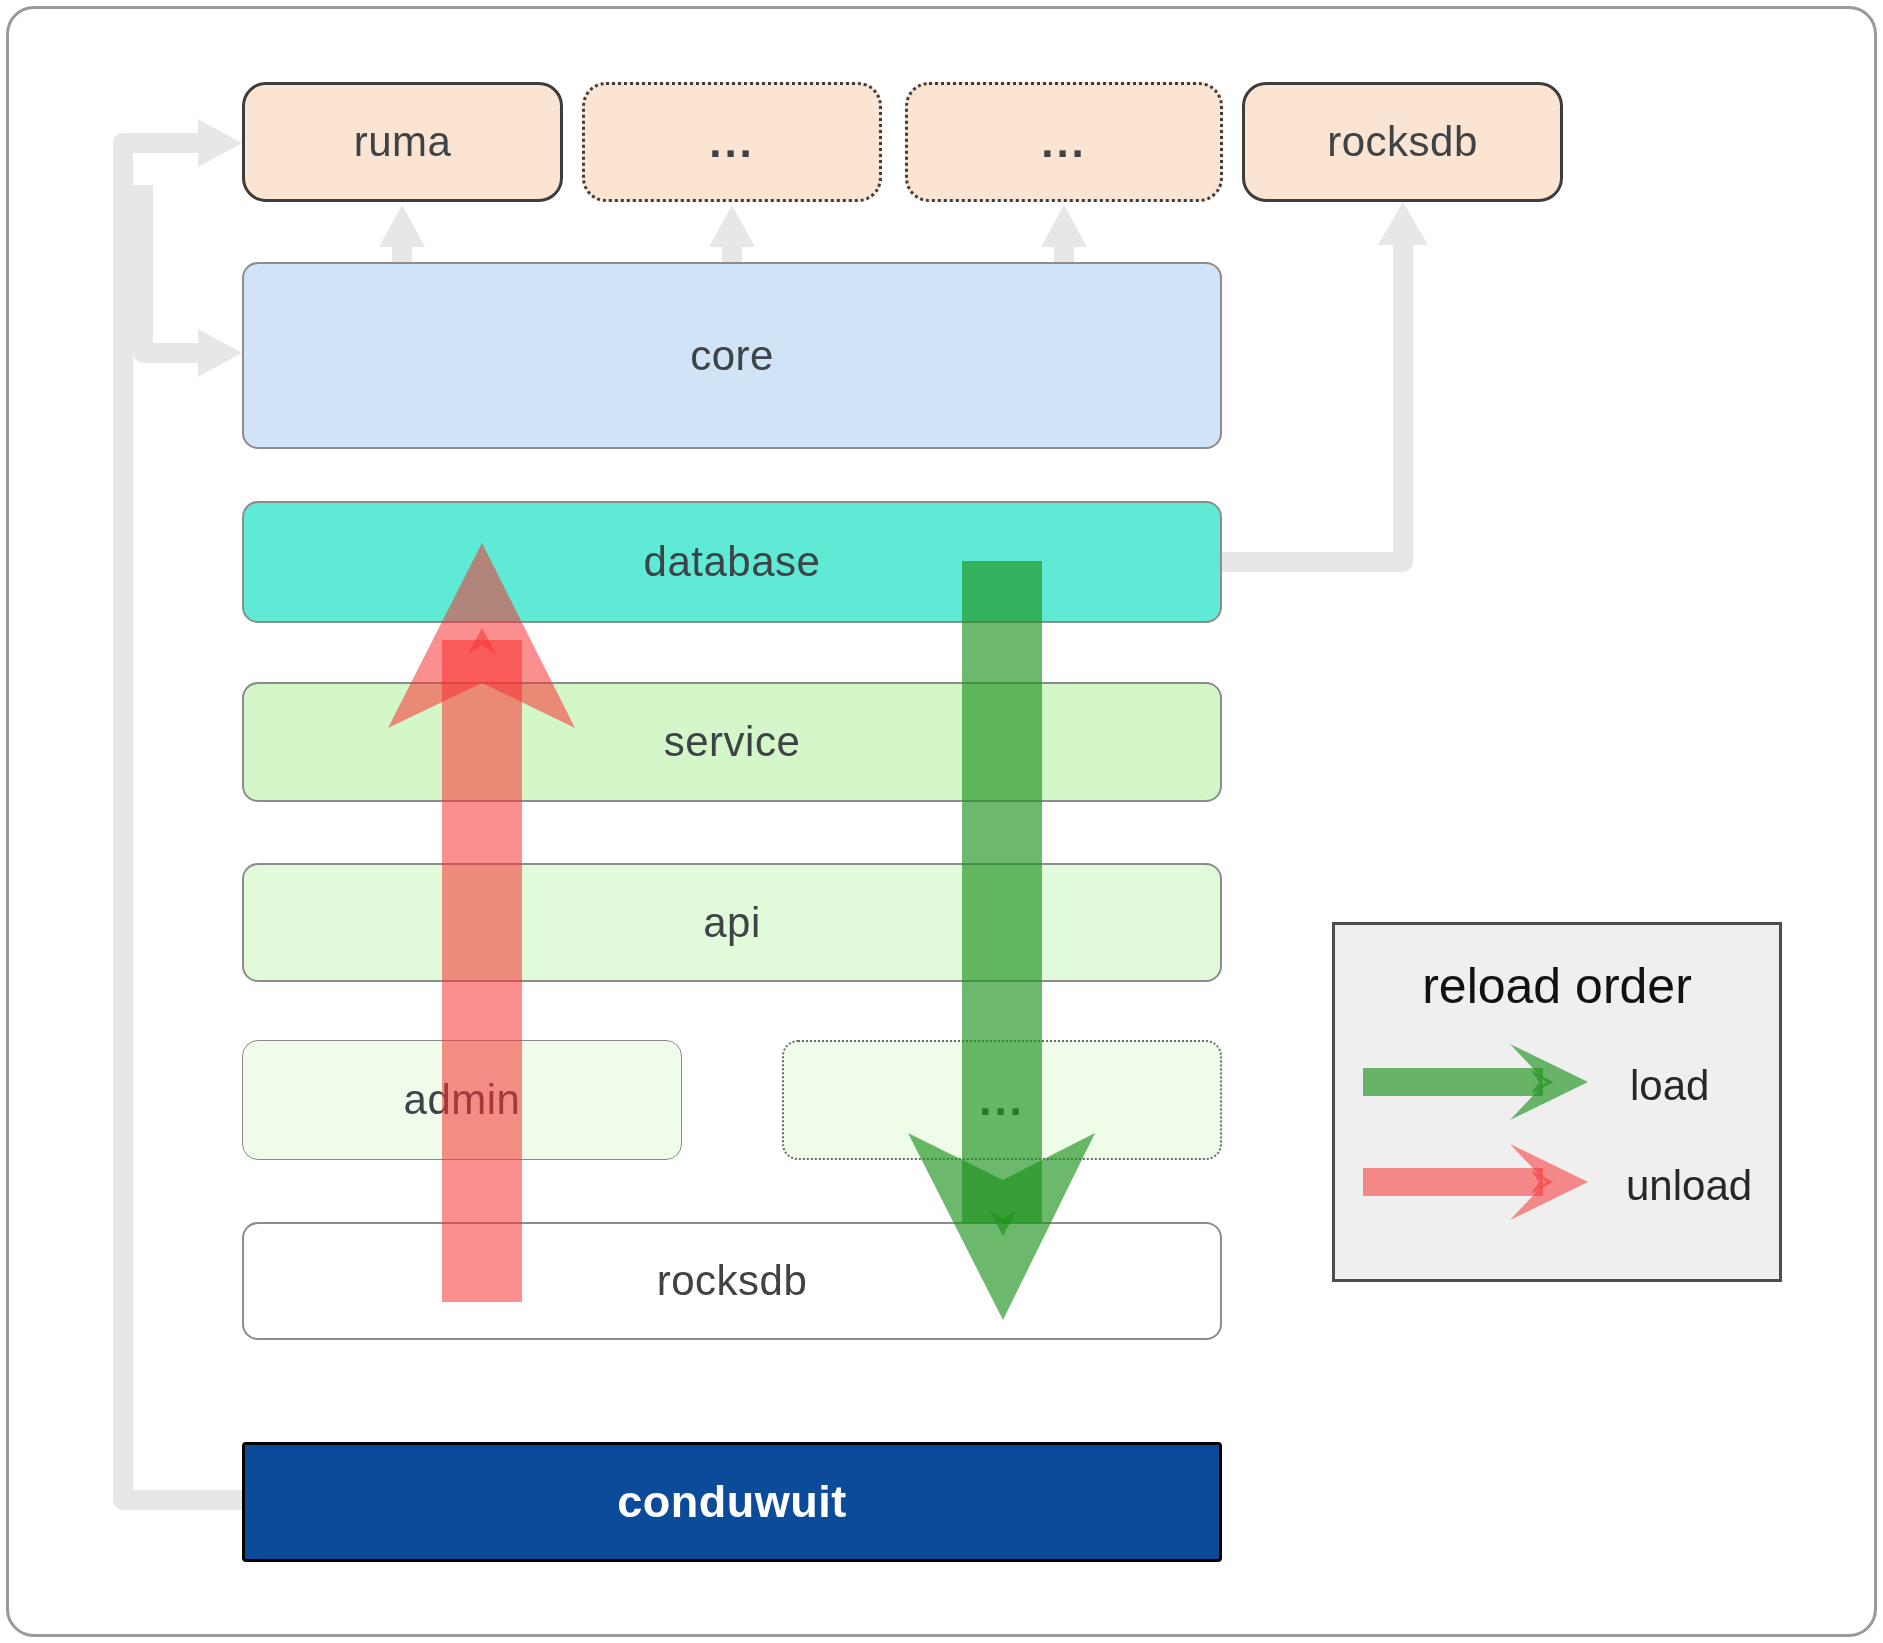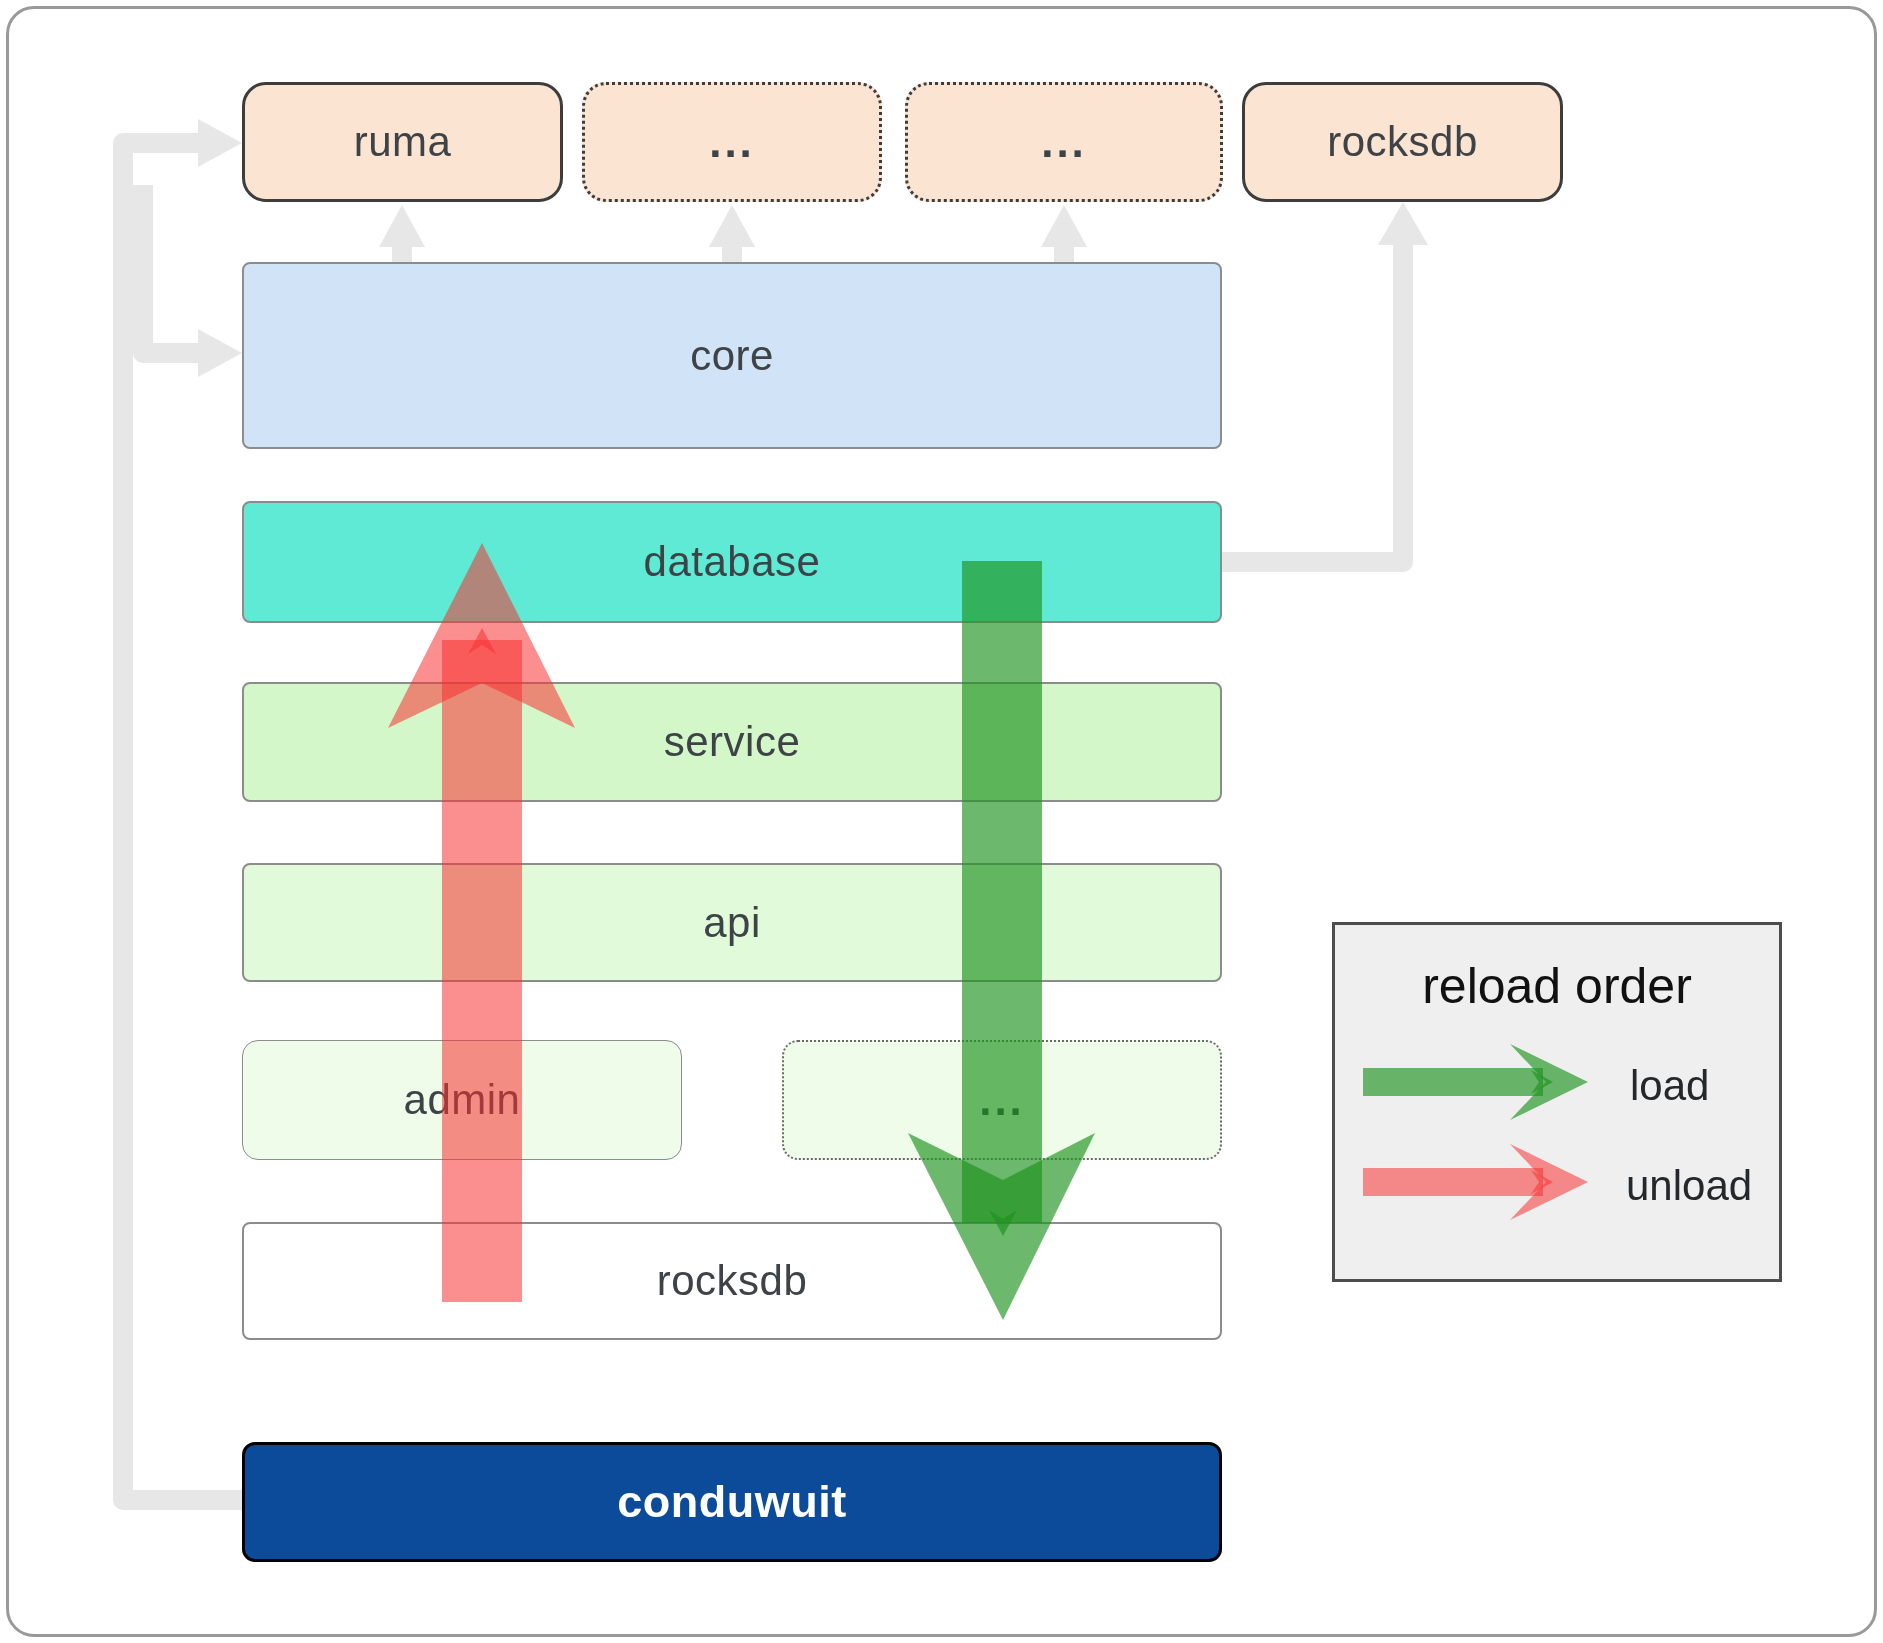--- a/index.html
+++ b/index.html
@@ -18,24 +18,24 @@
   svg.layer{position:absolute;left:0;top:0;pointer-events:none;}
   #connectors{z-index:0;}
   #bigarrows{z-index:3;}
   .node{
     position:absolute;display:flex;align-items:center;justify-content:center;
     box-sizing:border-box;z-index:1;
     color:#3e4347;font-size:42px;letter-spacing:0.5px;
   }
   .dep{background:#fce4d2;border:3px solid #3d3d3d;border-radius:24px;}
   .dep.dotted{border:3px dotted #3d3d3d;}
-  .layerbox{border:2px solid #8c8c8c;border-radius:8px;}
+  .layerbox{border:2px solid #8c8c8c;border-radius:16px;}
   .dots{font-weight:700;font-size:44px;letter-spacing:3px;}
   #node-conduwuit{
-    background:#0b4b99;border:3px solid #000000;border-radius:13px;
+    background:#0b4b99;border:3px solid #000000;border-radius:4px;
     color:#ffffff;font-weight:700;font-size:45px;
   }
   .legend{
     position:absolute;left:1332px;top:922px;width:450px;height:360px;
     background:#efefef;border:3px solid #4d4d4d;box-sizing:border-box;
     z-index:1;
   }
   .legend-title{
     position:absolute;left:0;top:32px;width:100%;text-align:center;
     font-size:50px;color:#111111;

